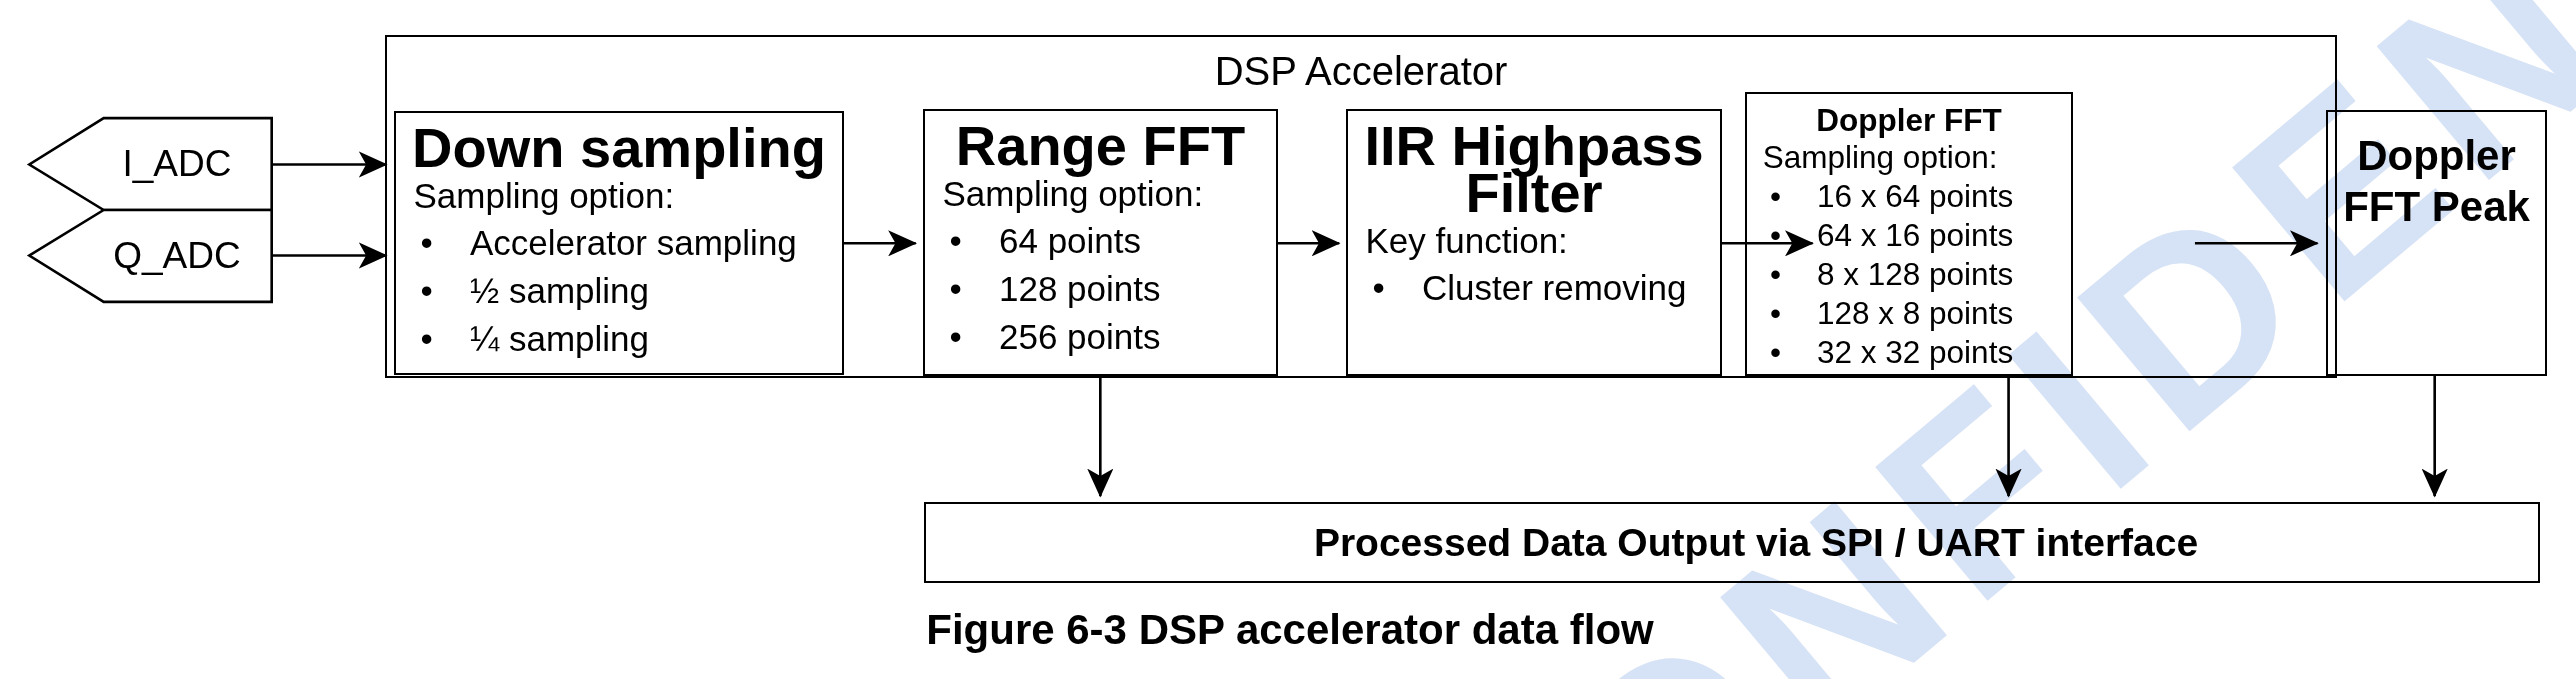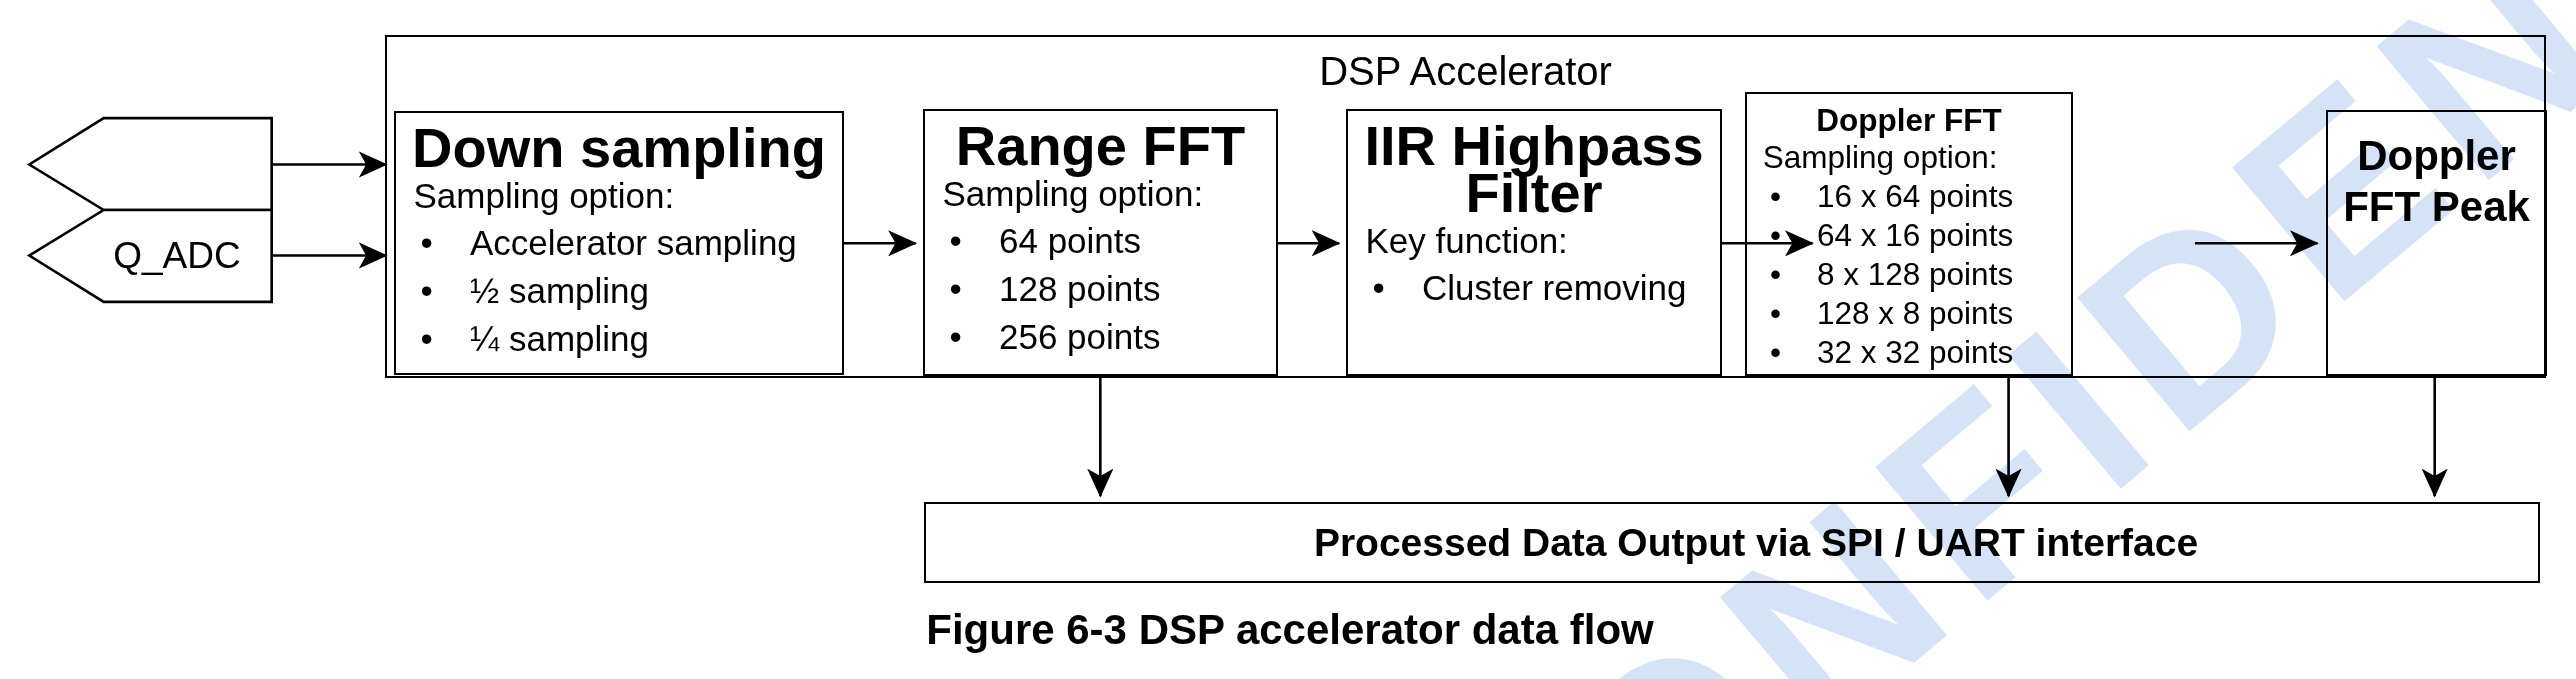--- a/index.html
+++ b/index.html
@@ -72,23 +72,24 @@
     <line x1="310" y1="292" x2="441" y2="292" stroke="#000" stroke-width="3" marker-end="url(#arrow)"></line>
     <line x1="964" y1="278" x2="1046" y2="278" stroke="#000" stroke-width="3" marker-end="url(#arrow)"></line>
     <line x1="1460" y1="278" x2="1530" y2="278" stroke="#000" stroke-width="3" marker-end="url(#arrow)"></line>
     <line x1="1966" y1="278" x2="2071" y2="278" stroke="#000" stroke-width="3" marker-end="url(#arrow)"></line>
     <line x1="2508" y1="278" x2="2648" y2="278" stroke="#000" stroke-width="3" marker-end="url(#arrow)"></line>
     <line x1="1257" y1="431" x2="1257" y2="567" stroke="#000" stroke-width="3" marker-end="url(#arrow)"></line>
     <line x1="2295" y1="431" x2="2295" y2="567" stroke="#000" stroke-width="3" marker-end="url(#arrow)"></line>
     <line x1="2782" y1="429" x2="2782" y2="567" stroke="#000" stroke-width="3" marker-end="url(#arrow)"></line>
   </svg>
 
+  <div class="tag-label" style="left:83px; top:118px; width:188px; height:92px;">I_ADC</div>
   <div class="tag-label" style="left:83px; top:210px; width:188px; height:92px;">Q_ADC</div>
 
-  <div class="box outer-box" style="left:385px; top:35px; width:2161px; height:343px;">
+  <div class="box outer-box" style="left:385px; top:35px; width:1952px; height:343px;">
     <div class="outer-title">DSP Accelerator</div>
   </div>
 
   <div class="box" style="left:394px; top:111px; width:450px; height:264px;">
     <div class="block-title">Down sampling</div>
     <div class="block-sub">Sampling option:</div>
     <div class="item">
       <span class="bullet">•</span>
       <span>Accelerator sampling</span>
     </div>

